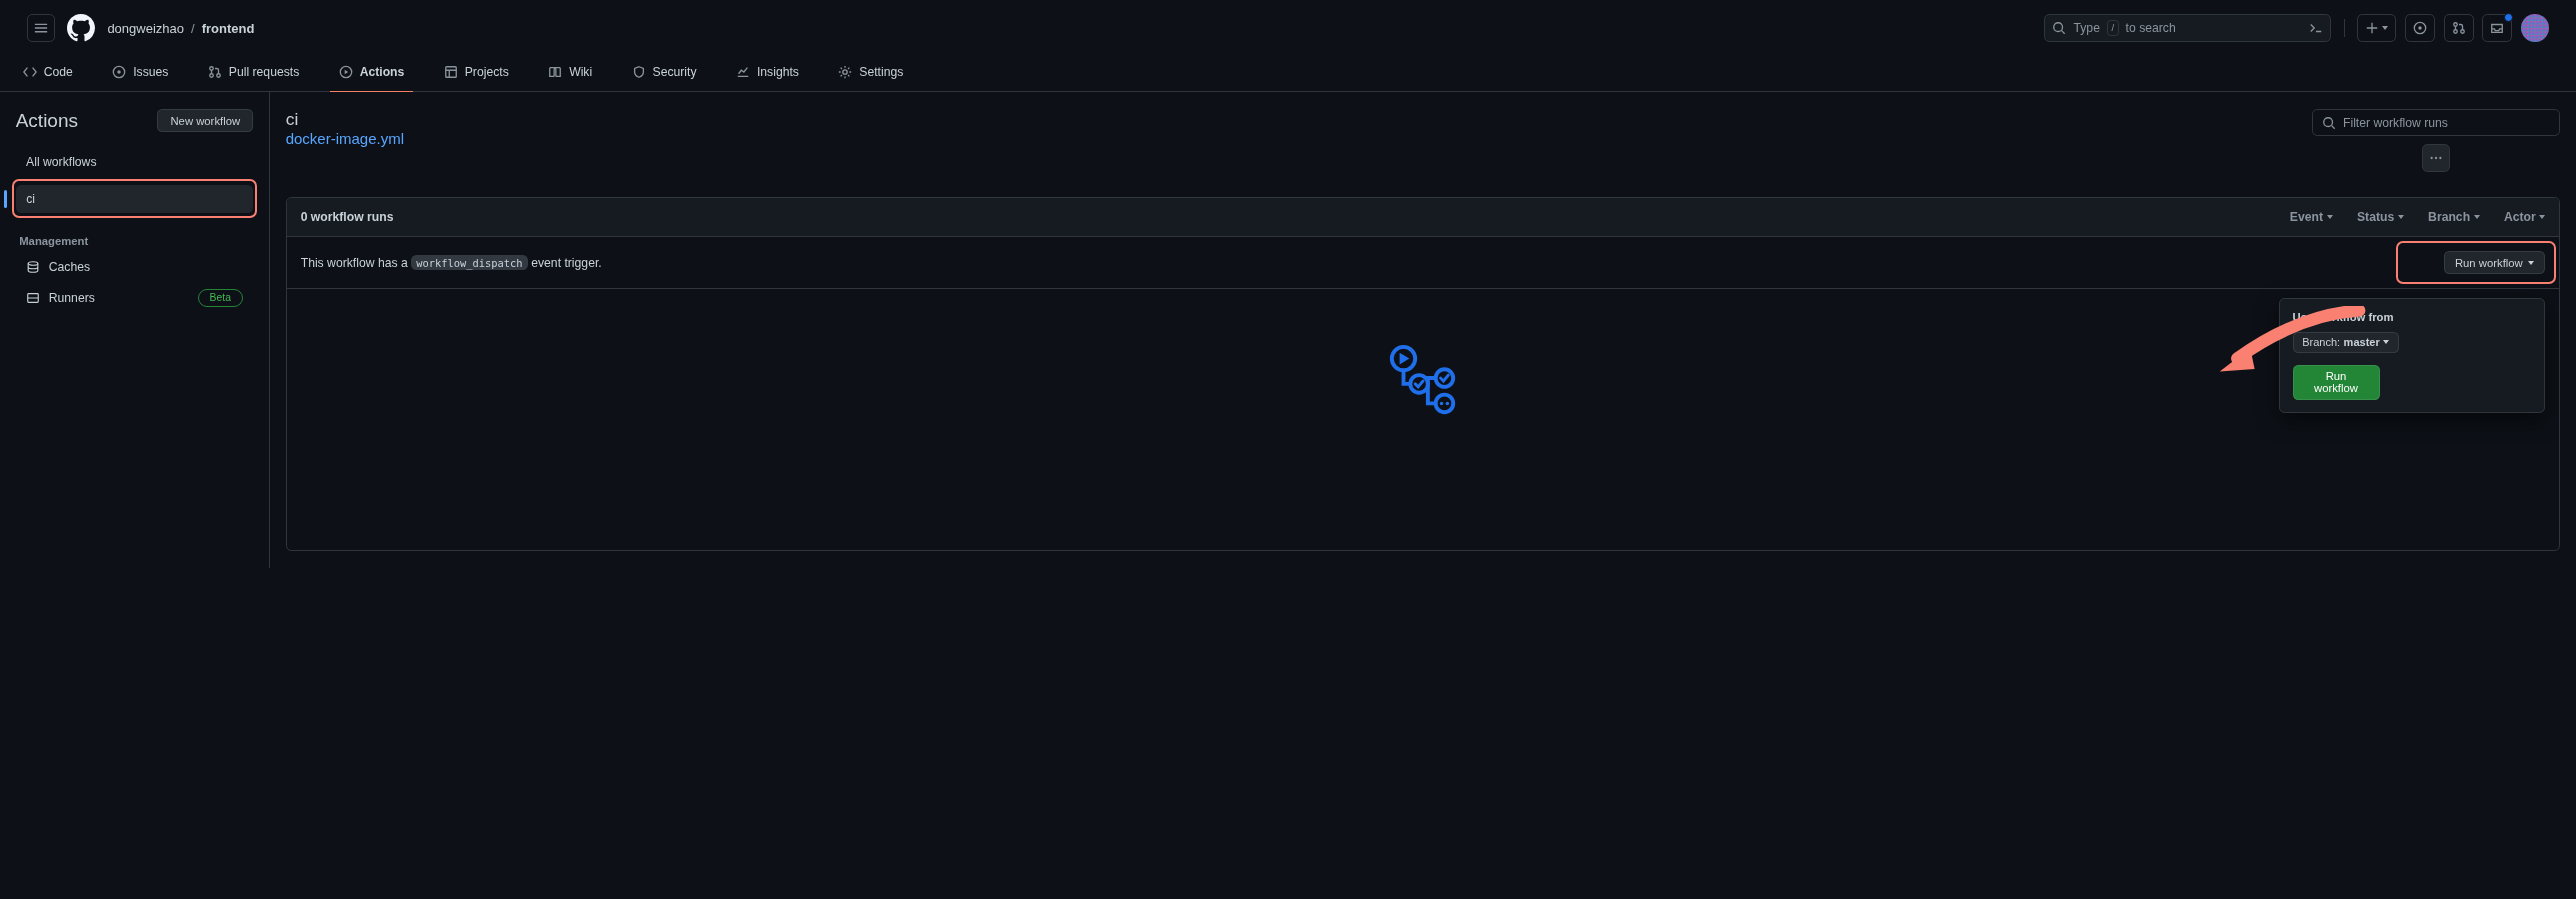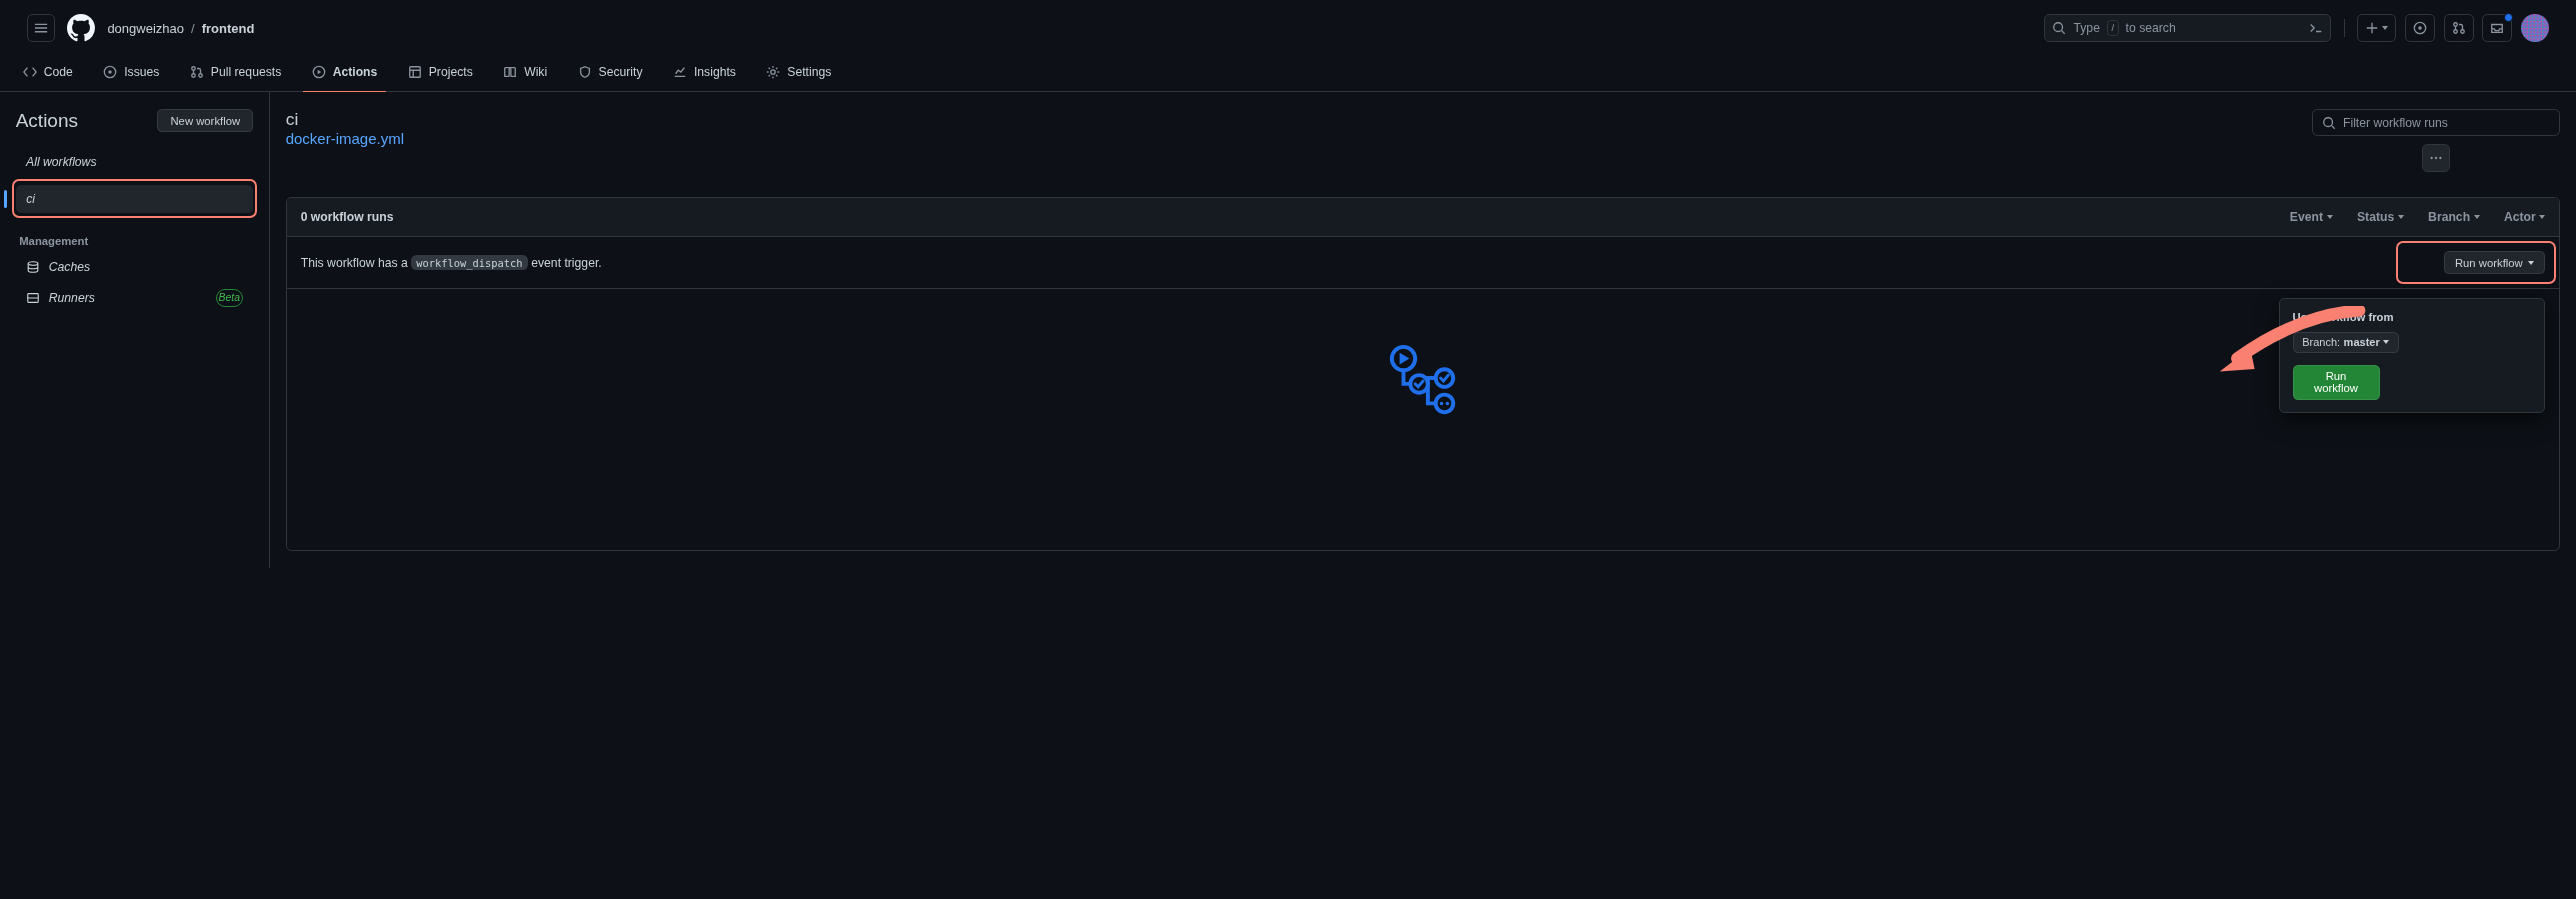--- a/index.html
+++ b/index.html
@@ -83,21 +83,21 @@
   }
   .avatar {
     width: 28px; height: 28px; border-radius: 50%;
     background: linear-gradient(45deg, #4a6, #48c, #a4c, #c84);
     background-size: 3.5px 3.5px;
   }
 
   
   .repo-nav {
     display: flex; align-items: center;
-    gap: 13px;
+    gap: 22px;
     padding: 0 14px;
     border-bottom: 0.9px solid var(--border);
   }
   .repo-nav .tab {
     display: flex; align-items: center; gap: 7px;
     padding: 8.7px 8.7px 12.2px;
     color: var(--text);
     font-size: 12.2px;
     border-bottom: 1.7px solid transparent;
     margin-bottom: -0.9px;
@@ -117,31 +117,30 @@
     padding: 4.4px 12.2px;
     color: var(--text);
     font-size: 11.3px;
   }
   .side-item {
     display: flex; align-items: center; gap: 8.7px;
     padding: 7px 10.4px;
     border-radius: 5.2px;
     margin: 1.7px 0;
     color: var(--text);
-    font-style: italic;
   }
   .side-item.active { background: var(--bg3); position: relative; }
   .side-item.active::before {
     content: ""; position: absolute; left: -12.2px; top: 5.2px; bottom: 5.2px; width: 3.5px;
     background: var(--link); border-radius: 1.7px;
   }
   .side-section-title { color: var(--text-muted); font-size: 11.3px; font-weight: 600; margin: 17.4px 0 5.2px 3.5px;}
   .beta-badge {
     margin-left: auto; border: 0.9px solid #238636; color: #3fb950;
-    border-radius: 869px; font-size: 10.4px; padding: 0 2px; line-height: 15.7px;
+    border-radius: 869px; font-size: 10.4px; padding: 0 11px; line-height: 15.7px;
   }
   .highlight-box-ci {
     border: 2.6px solid var(--highlight-red);
     border-radius: 7px;
     padding: 1.7px;
     margin: 3.5px -3.5px;
   }
 
   
   .main { flex: 1; padding: 17.4px 15.7px; }

